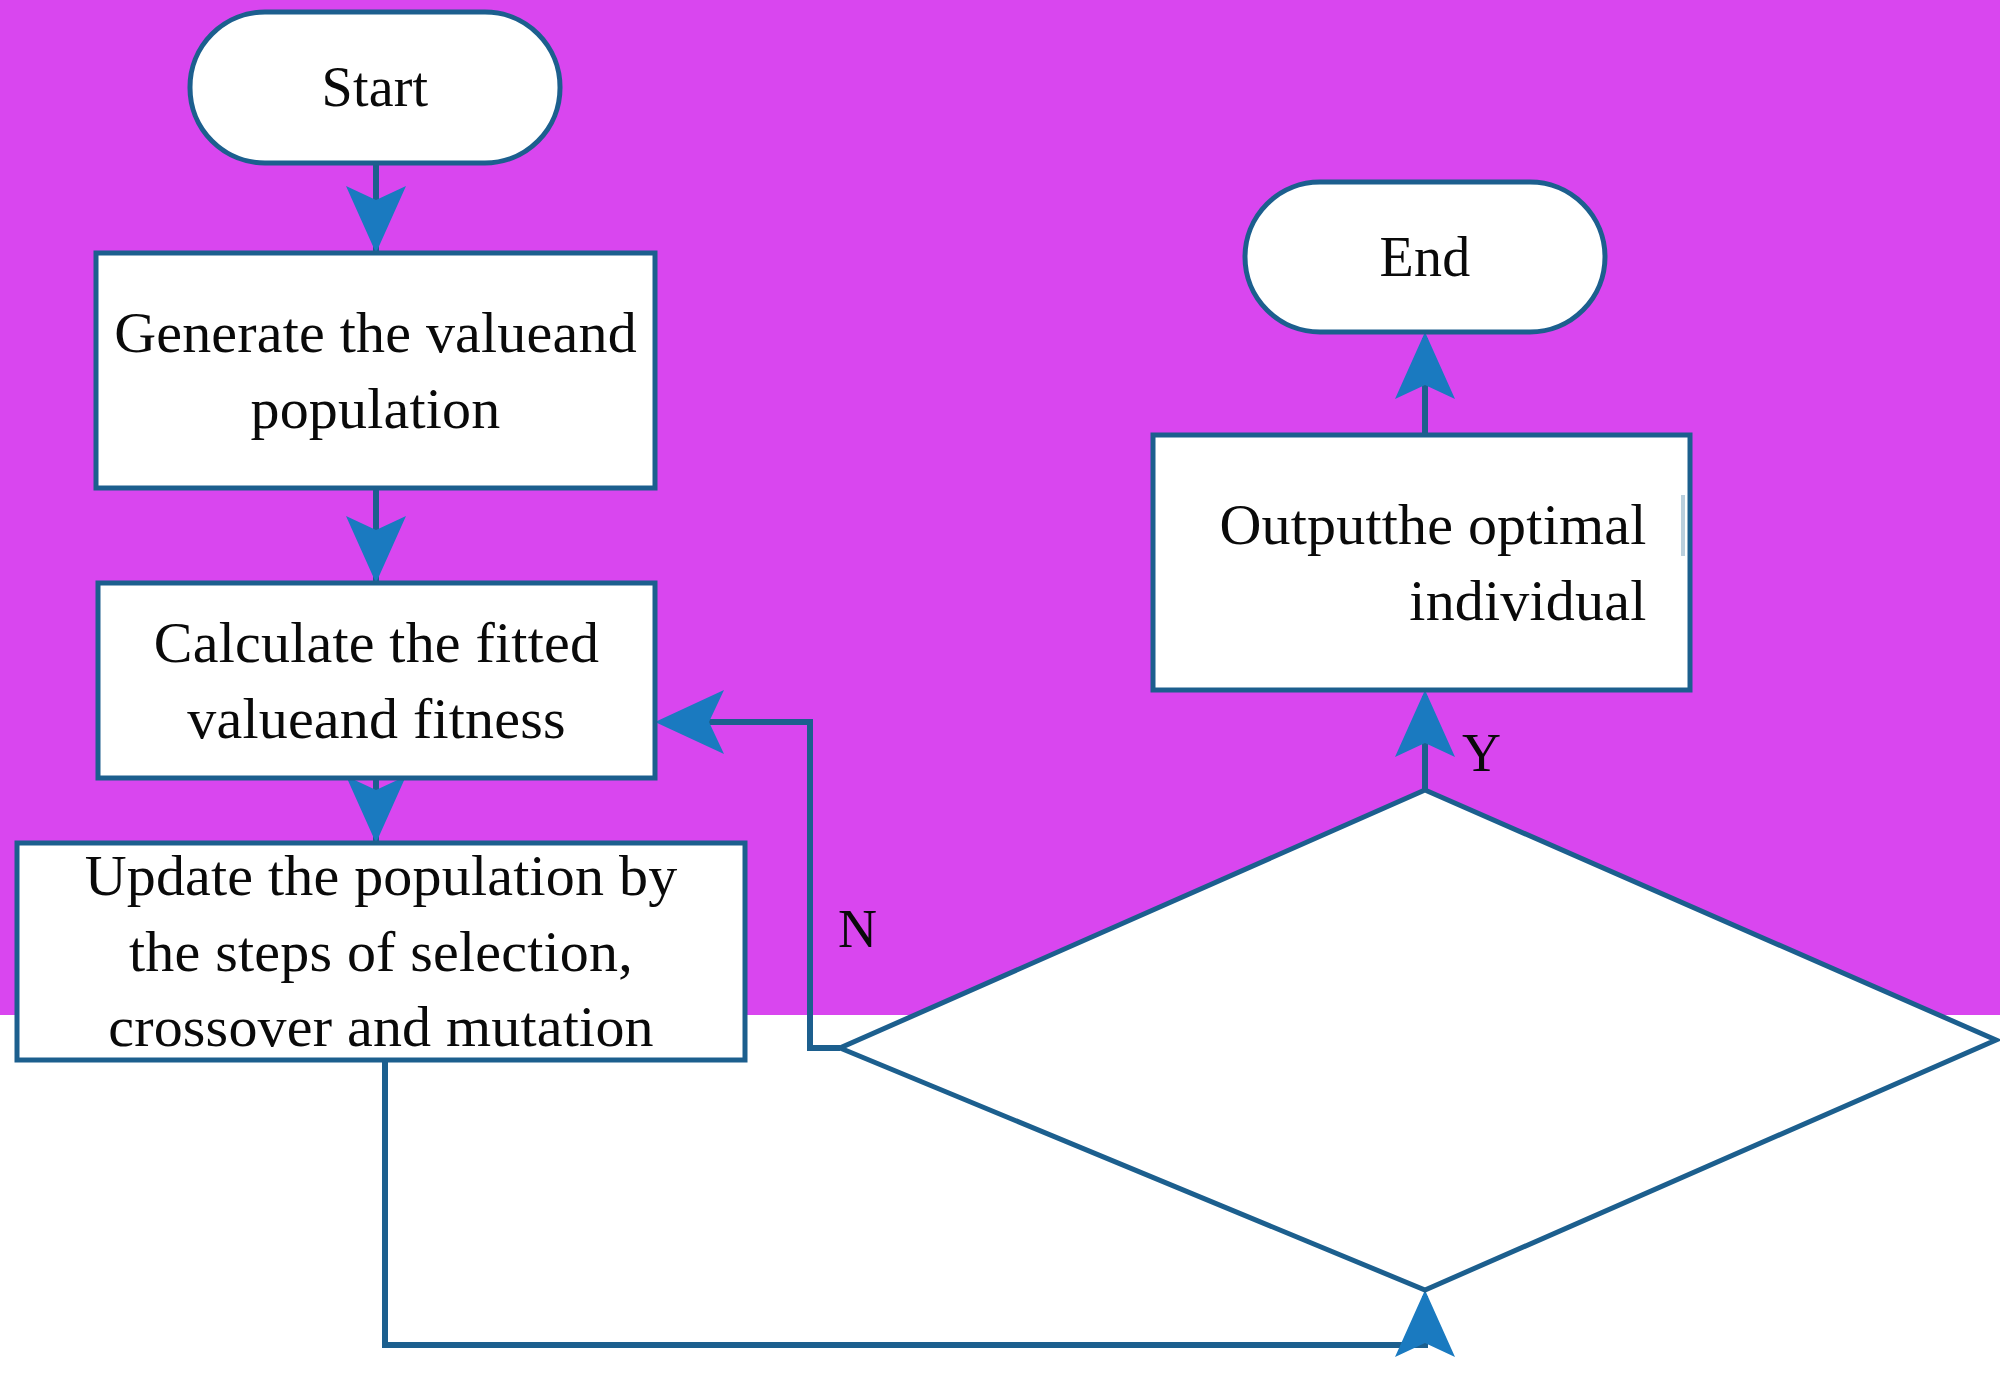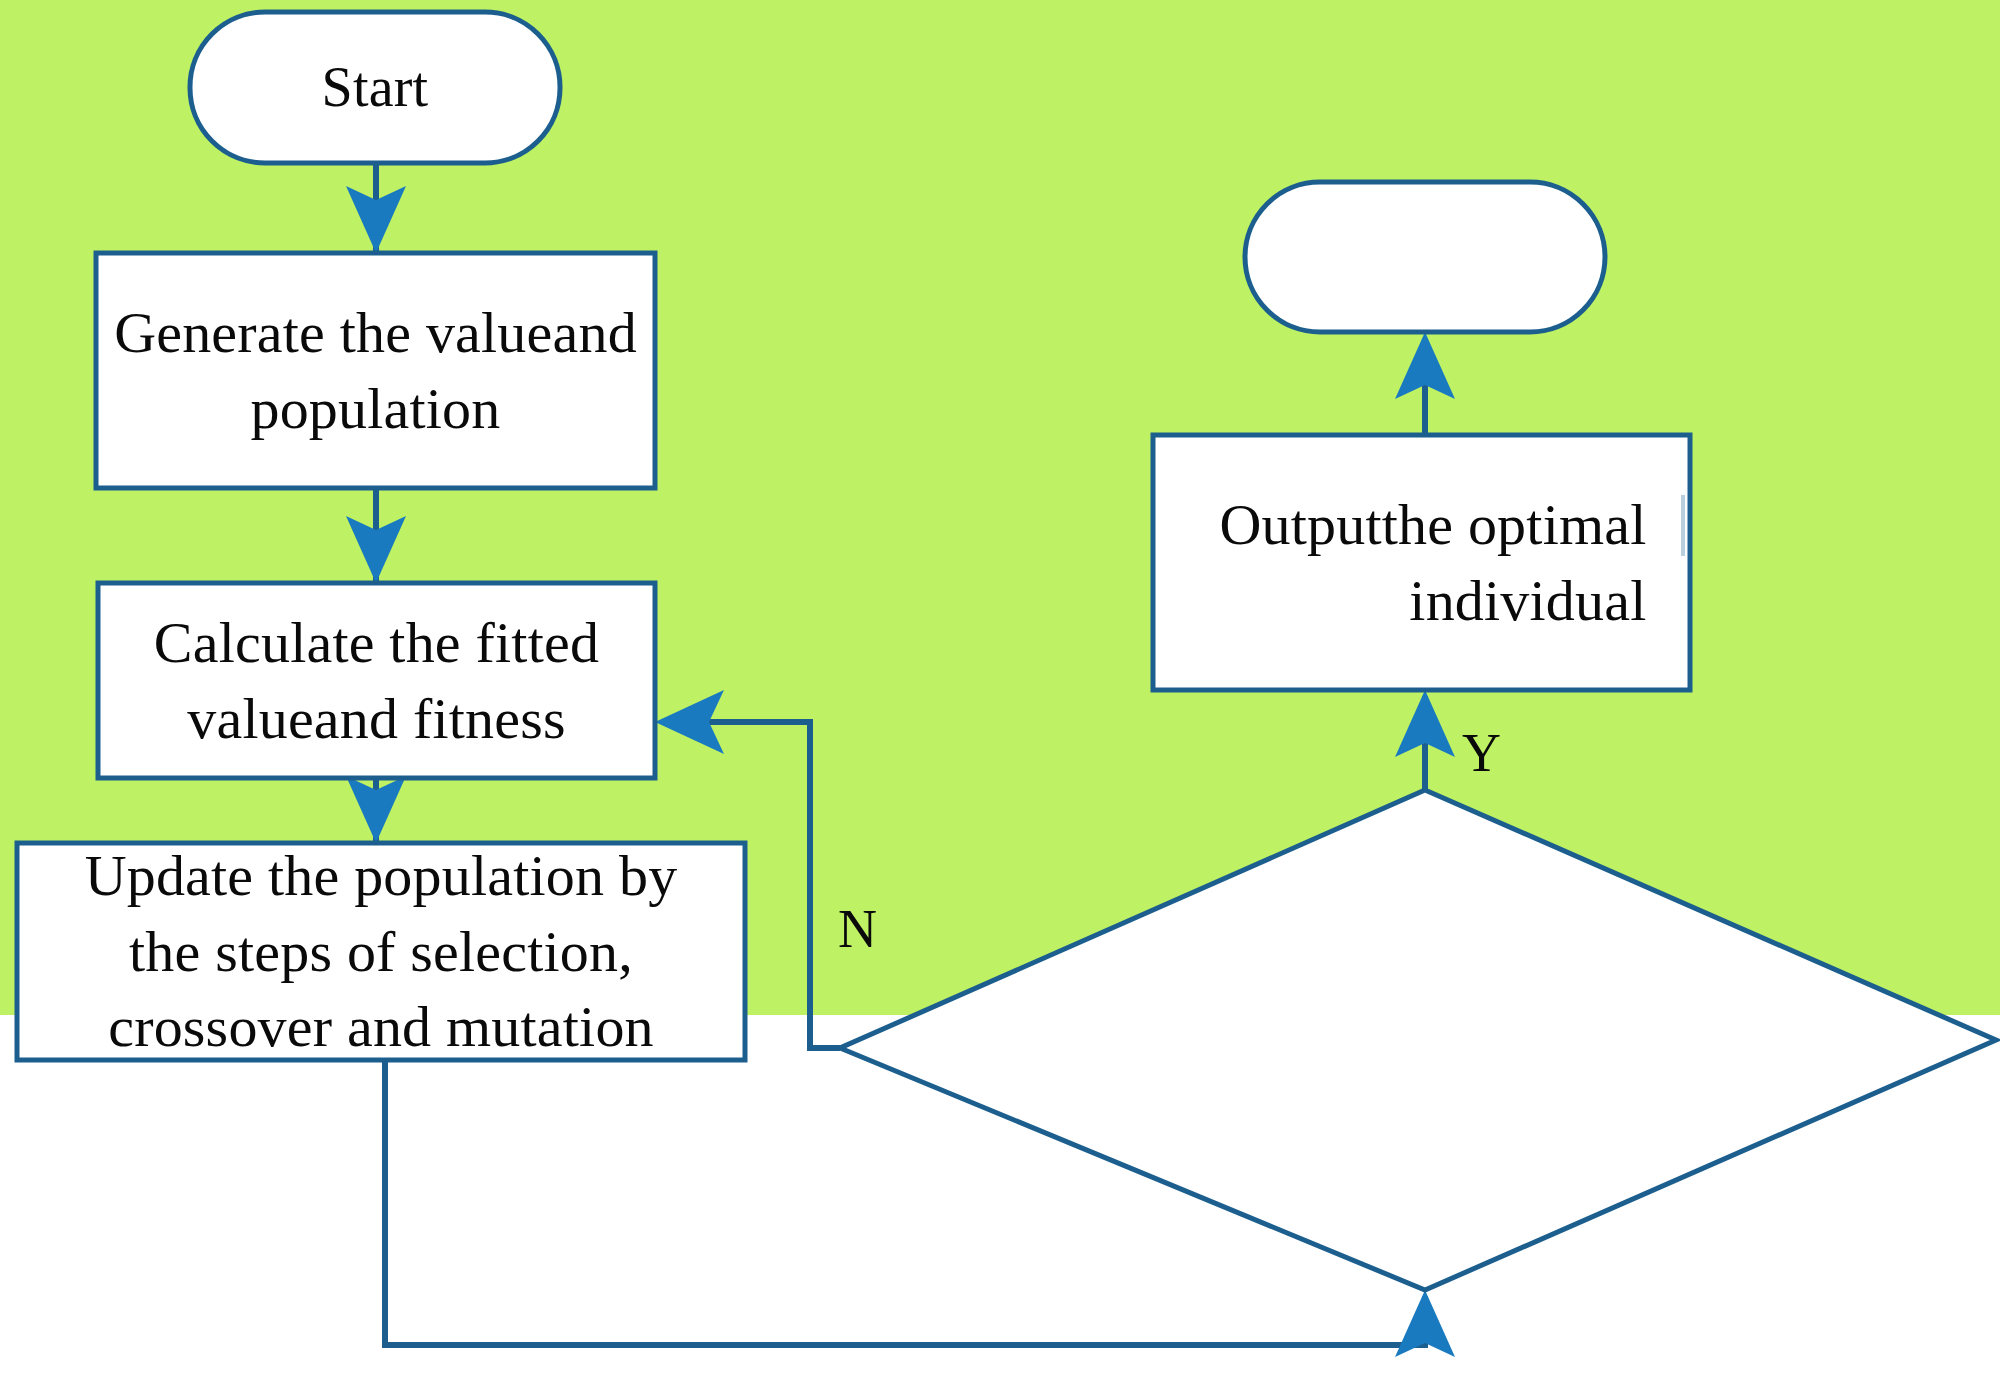--- a/index.html
+++ b/index.html
@@ -11,21 +11,21 @@
   body {
     width: 2000px;
     height: 1395px;
     font-family: "Liberation Serif", "DejaVu Serif", serif;
     overflow: hidden;
   }
   #flow-root {
     position: relative;
     width: 2000px;
     height: 1015px;
-    background: #bef264;
+    background: #d946ef;
   }
   #flow-svg {
     position: absolute;
     left: 0;
     top: 0;
     width: 2000px;
     height: 1395px;
   }
   .node-label {
     position: absolute;
@@ -140,18 +140,19 @@
 the steps of selection,
 crossover and mutation</div>
 
   <div class="node-label" id="calculate-text">Calculate the fitted
 valueand fitness</div>
 
 
   <div class="node-label" id="output-text">Outputthe optimal
 individual</div>
 
+  <div class="node-label" id="end-text">End</div>
 
   <div class="edge-label" id="label-n">N</div>
 
   <div class="edge-label" id="label-y">Y</div>
 
 </div>
 
 </body></html>

